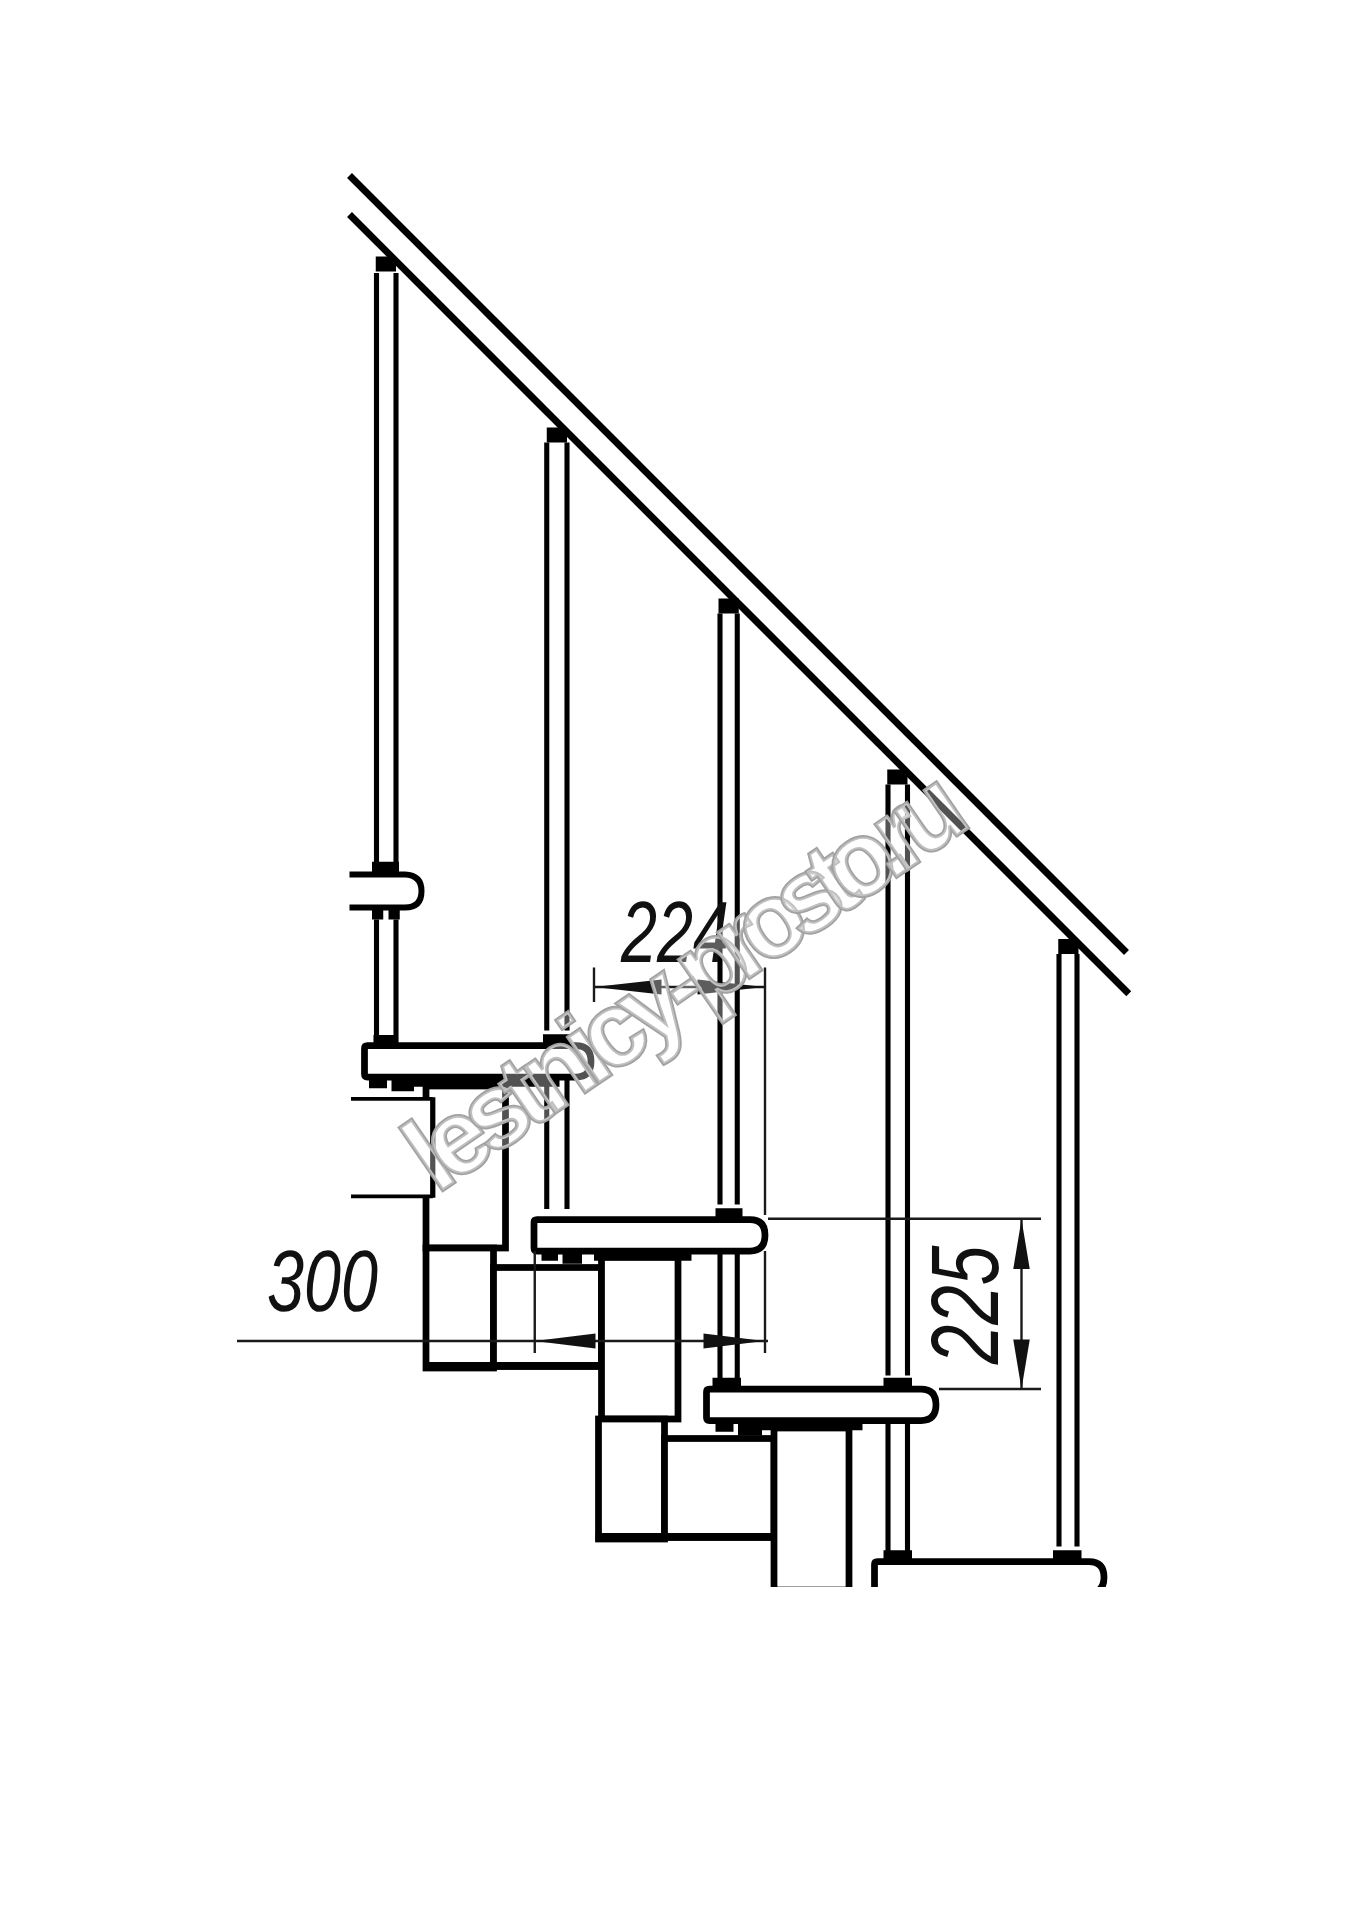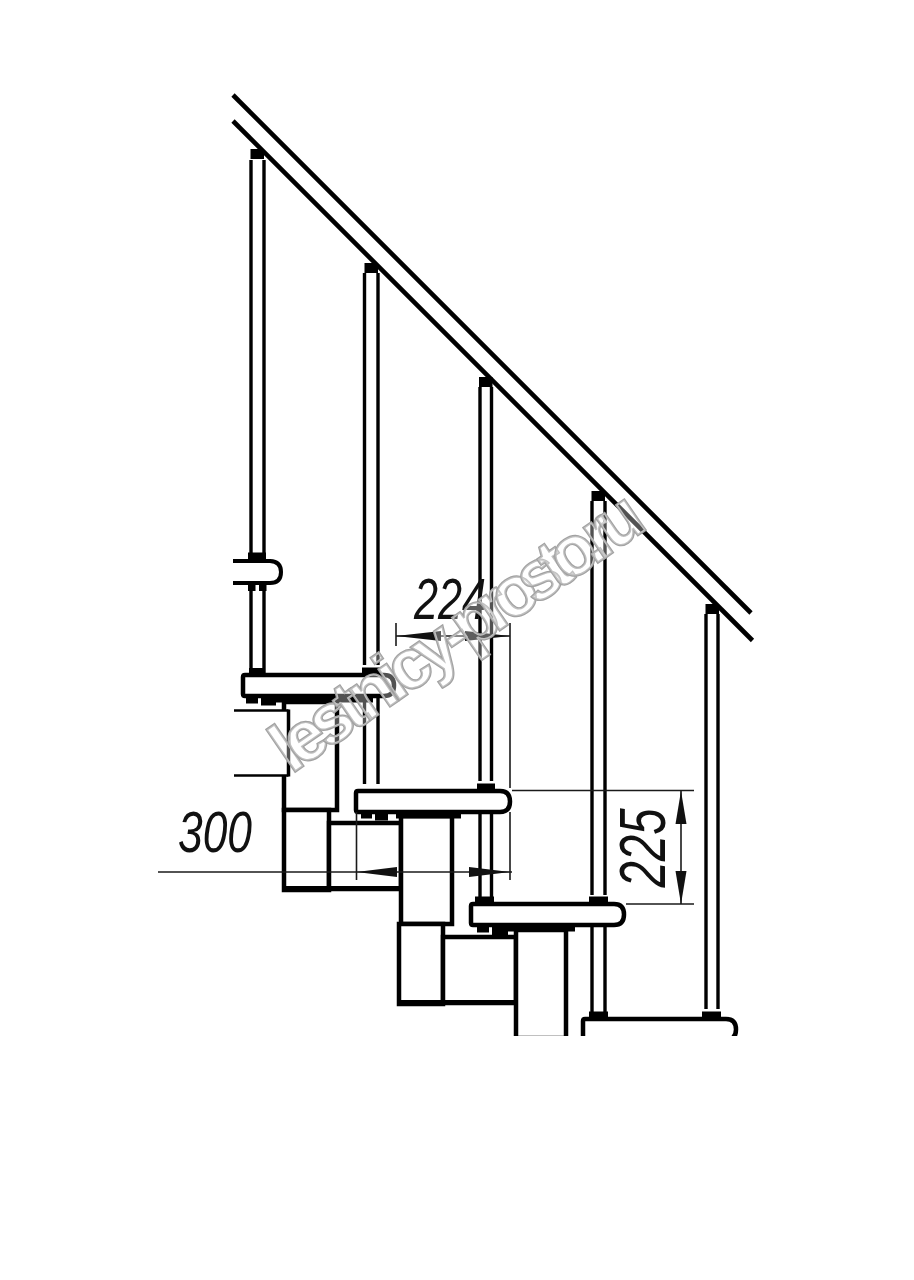--- a/index.html
+++ b/index.html
@@ -1,16 +1,16 @@
 <!DOCTYPE html>
 <html><head>
 <meta charset="utf-8">
 <style>
   html,body{margin:0;padding:0;background:#fff;}
-  #page{width:914px;height:1036px;position:relative;overflow:hidden;background:#fff;}
+  #page{width:914px;height:1036px;position:relative;overflow:hidden;background:#fff;margin-top:22px;}
   svg{position:absolute;top:0;left:0;}
   text{font-family:"Liberation Sans", sans-serif;}
 </style>
 </head>
 <body>
 <div id="page">
 <svg width="914" height="1280" viewBox="0 0 914 1280">
 
 <rect x="0" y="0" width="914" height="1280" fill="#ffffff"></rect>
 

